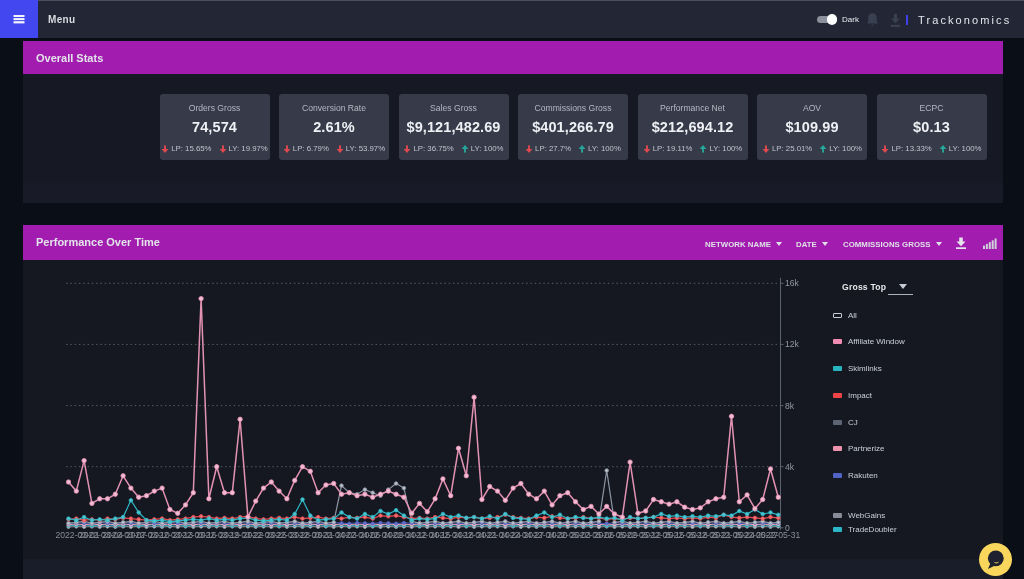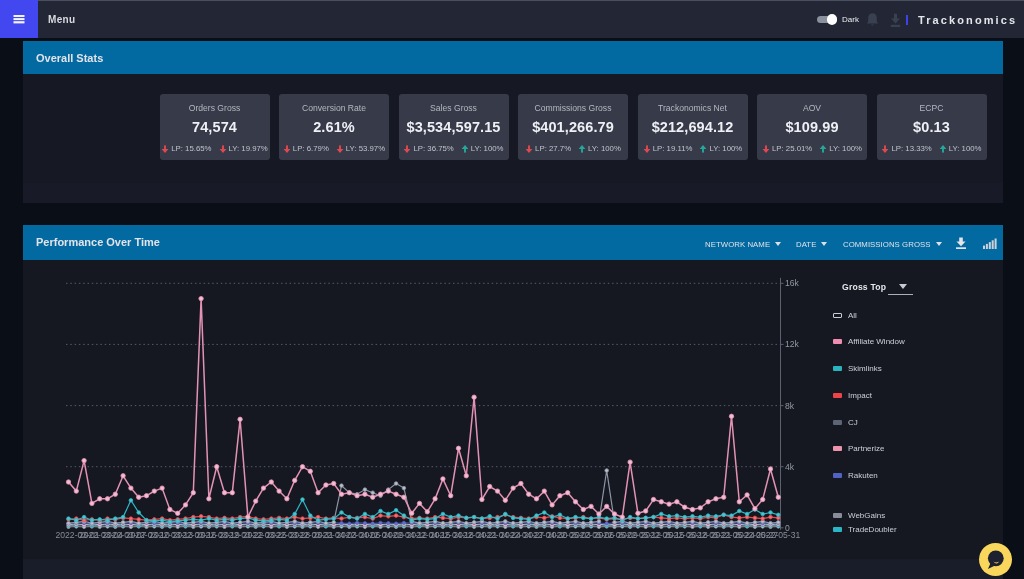--- a/index.html
+++ b/index.html
@@ -4,35 +4,35 @@
 *{margin:0;padding:0;box-sizing:border-box}
 html,body{width:1024px;height:579px;overflow:hidden}
 body{background:#0a0e16;font-family:"Liberation Sans",sans-serif;position:relative}
 .topbar{position:absolute;left:0;top:0;width:1024px;height:38px;background:#232634;border-top:1px solid #4a4f60}
 .bluesq{position:absolute;left:0;top:0;width:38px;height:38px;background:#4347f0}
 .menu{position:absolute;left:48px;top:13.5px;font-size:10px;font-weight:700;color:#d9dbe0;letter-spacing:.3px}
 .toggle{position:absolute;left:817px;top:15.5px;width:20px;height:7.5px;border-radius:4px;background:#8b909d}
 .knob{position:absolute;left:9.5px;top:-1.5px;width:10.5px;height:10.5px;border-radius:50%;background:#fff}
 .darklab{position:absolute;left:842px;top:15px;font-size:8px;color:#eceef2}
 .bluebar{position:absolute;left:906px;top:15px;width:2.2px;height:9.5px;background:#3d43e8}
-.brand{position:absolute;left:918px;top:13.5px;font-size:11px;color:#e4e6ec;letter-spacing:2.1px;font-weight:700}
+.brand{position:absolute;left:918px;top:13.5px;font-size:11px;color:#e4e6ec;letter-spacing:2.1px;font-weight:400}
 .panel{position:absolute;left:23px;width:980px}
-.phead{position:absolute;left:0;top:0;width:100%;height:34px;background:#0369a1}
+.phead{position:absolute;left:0;top:0;width:100%;height:34px;background:#a21caf}
 .ptitle{position:absolute;left:13px;top:11px;font-size:11px;font-weight:700;color:#e2e4ea;letter-spacing:0}
 .stats{top:41px;height:162px;background:#181b27}
 .perf{top:225px;height:354px;background:#191c29}
 .inner{position:absolute;left:0;width:100%;background:#151821}
 .perf .phead{height:35px}
 .card{position:absolute;top:53px;width:110px;height:66px;background:#363a49;border-radius:3px;text-align:center}
 .clab{margin-top:9px;font-size:8.6px;color:#b5b8c2}
 .cval{margin-top:6px;font-size:14.5px;font-weight:700;color:#eef0f4;letter-spacing:.1px}
 .crow{margin-top:9px;font-size:7.8px;color:#c2c4cc;display:flex;justify-content:center;align-items:center}
 .crow .sp{width:7px}
 .arsvg{margin-right:2px;position:relative;top:0.5px}
-.fitem{font-size:7.8px;font-weight:400;color:#e0e2e7;letter-spacing:.05px;position:absolute;top:14.5px}
+.fitem{font-size:7.8px;font-weight:700;color:#e0e2e7;letter-spacing:.05px;position:absolute;top:14.5px}
 .caret{display:inline-block;width:0;height:0;border-left:3.6px solid transparent;border-right:3.6px solid transparent;border-top:4px solid #dfe1e6;vertical-align:middle;margin-left:5px;margin-bottom:1px}
 .seltop{position:absolute;left:842px;top:282px;font-size:8.6px;font-weight:600;color:#e6e8ec;letter-spacing:.2px}
 .selcaret{position:absolute;left:899px;top:284px;width:0;height:0;border-left:4.5px solid transparent;border-right:4.5px solid transparent;border-top:5px solid #c6cad2}
 .selline{position:absolute;left:888px;top:294px;width:25px;height:1px;background:#aab0bc}
 .litem{position:absolute;left:833px;height:12px}
 .lsw{display:inline-block;width:9px;height:5px;border-radius:1px;vertical-align:middle}
 .ltx{font-size:8px;color:#ccd0d8;margin-left:6px;vertical-align:middle}
 .chat{position:absolute;left:979px;top:542.5px;width:33px;height:33px;border-radius:50%;background:#f8d75c}
 </style></head>
 <body>
@@ -101,21 +101,21 @@
           <g fill="#e0494f">
             <rect x="3.05" y="0.4" width="1.9" height="4.4"></rect>
             <polygon points="0.6,4.1 7.4,4.1 4,7.9"></polygon>
           </g>
         </svg>
         <span>LY: 53.97%</span>
       </div>
     </div>
     <div class="card" style="left:375.5px">
       <div class="clab">Sales Gross</div>
-      <div class="cval">$3,534,597.15</div>
+      <div class="cval">$9,121,482.69</div>
       <div class="crow">
         <svg class="arsvg" width="8" height="8" viewBox="0 0 8 8">
           <g fill="#e0494f">
             <rect x="3.05" y="0.4" width="1.9" height="4.4"></rect>
             <polygon points="0.6,4.1 7.4,4.1 4,7.9"></polygon>
           </g>
         </svg>
         <span>LP: 36.75%</span>
         <span class="sp"></span>
         <svg class="arsvg" width="8" height="8" viewBox="0 0 8 8">
@@ -142,21 +142,21 @@
         <svg class="arsvg" width="8" height="8" viewBox="0 0 8 8">
           <g fill="#27a79b">
             <rect x="3.05" y="3.2" width="1.9" height="4.4"></rect>
             <polygon points="0.6,3.9 7.4,3.9 4,0.1"></polygon>
           </g>
         </svg>
         <span>LY: 100%</span>
       </div>
     </div>
     <div class="card" style="left:614.5px">
-      <div class="clab">Trackonomics Net</div>
+      <div class="clab">Performance Net</div>
       <div class="cval">$212,694.12</div>
       <div class="crow">
         <svg class="arsvg" width="8" height="8" viewBox="0 0 8 8">
           <g fill="#e0494f">
             <rect x="3.05" y="0.4" width="1.9" height="4.4"></rect>
             <polygon points="0.6,4.1 7.4,4.1 4,7.9"></polygon>
           </g>
         </svg>
         <span>LP: 19.11%</span>
         <span class="sp"></span>

